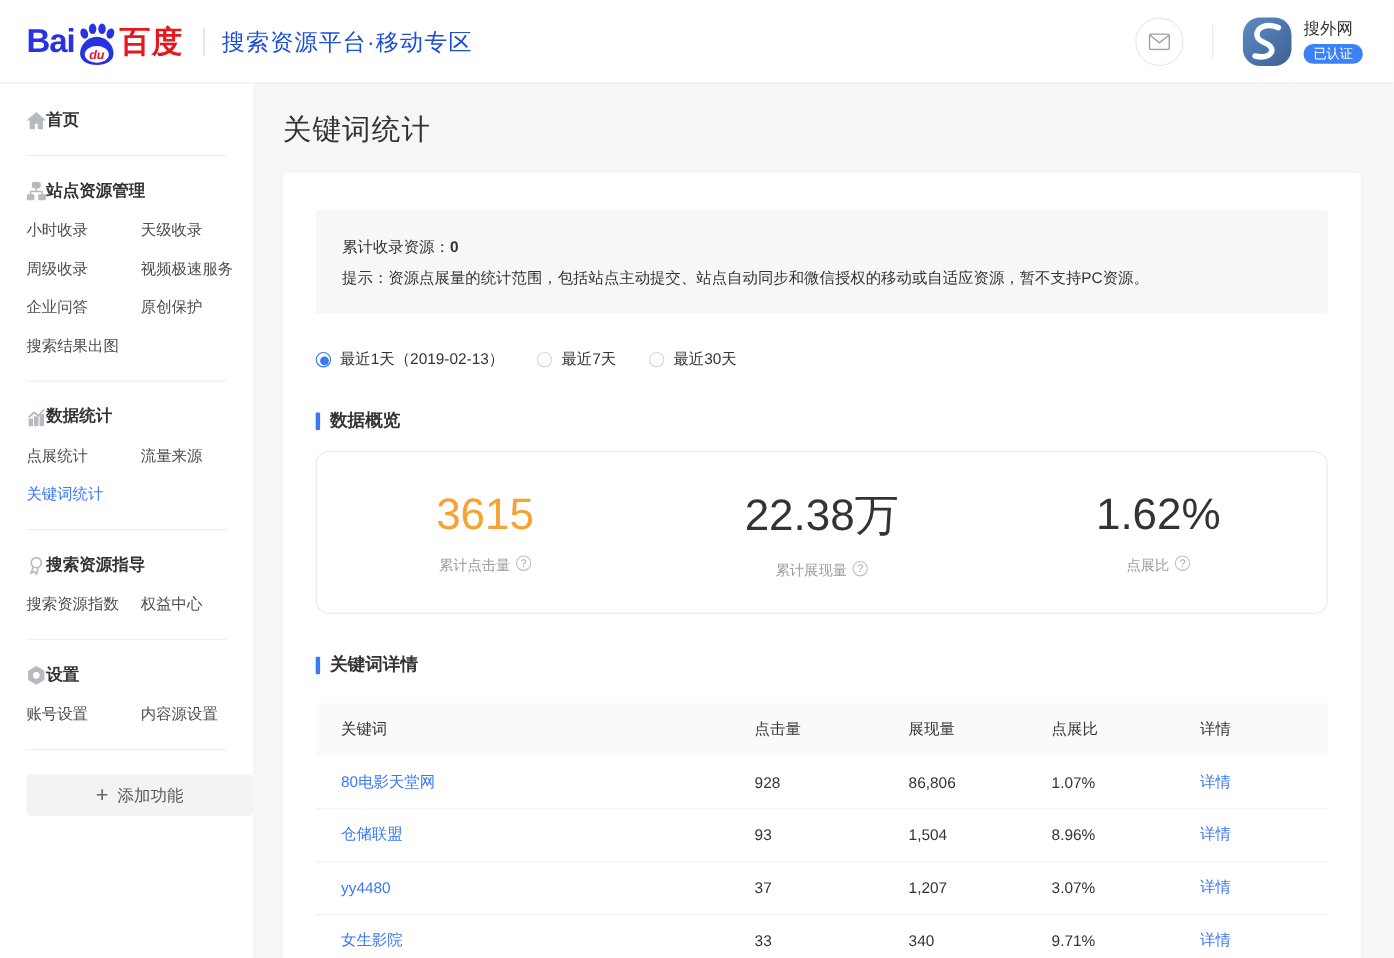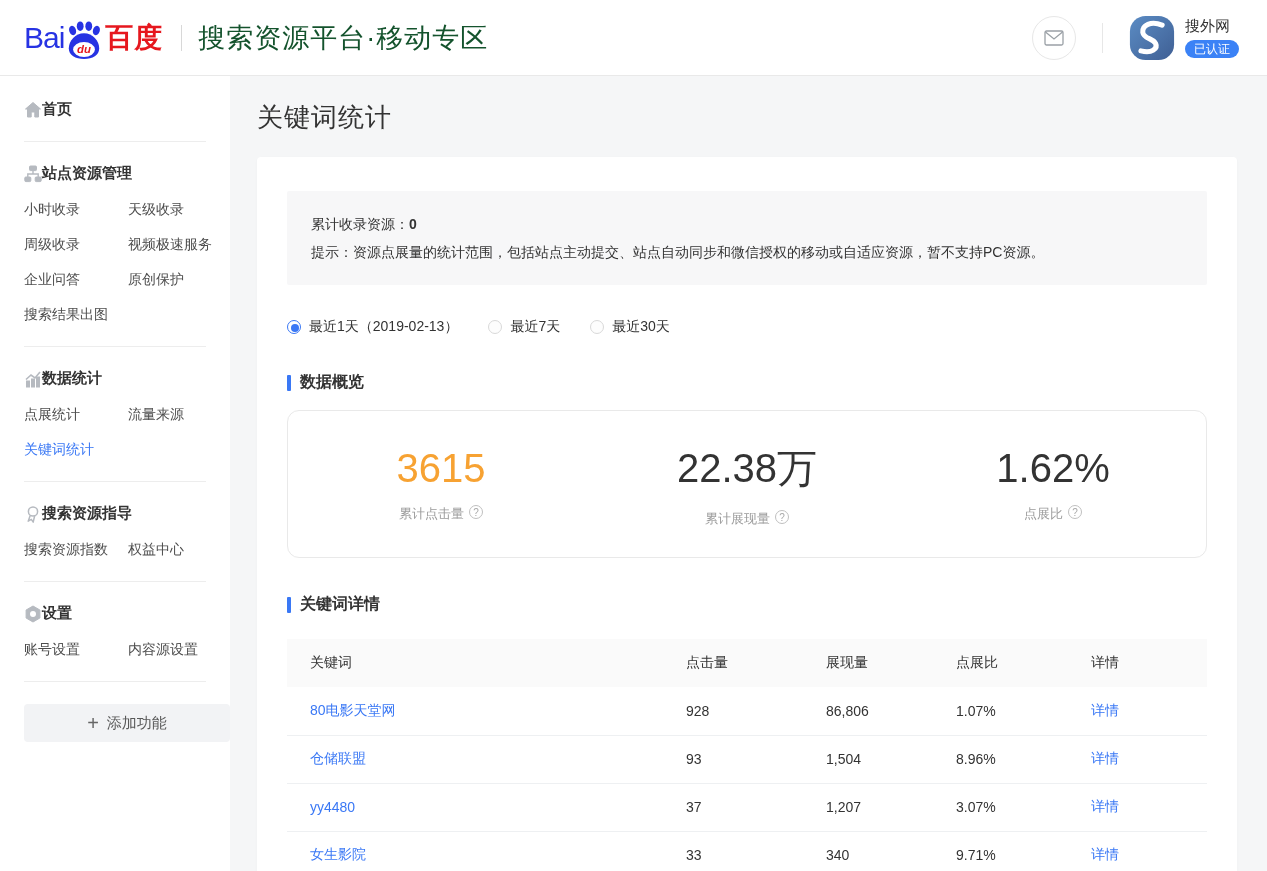--- a/index.html
+++ b/index.html
@@ -7,25 +7,25 @@
   body {
     font-family:"Liberation Sans","DejaVu Sans",sans-serif;
     background:#f5f6f7; color:#333; overflow:hidden; position:relative;
   }
   
   .header {
     height:76px; background:#fff; border-bottom:1px solid #e9e9e9;
     display:flex; align-items:center; padding:0 28px 0 24px;
   }
   .logo { display:flex; align-items:center; cursor:pointer; }
-  .logo-bai { font-size:30px; font-weight:normal; color:#2733e3; letter-spacing:-1px; }
+  .logo-bai { font-size:30px; font-weight:bold; color:#2733e3; letter-spacing:-1px; }
   .logo-paw { width:38px; height:38px; margin:0 2px -4px 1px; }
   .logo-cn { font-size:28px; font-weight:bold; color:#e6171e; letter-spacing:1px; }
   .logo-sep { width:1px; height:26px; background:#d8d8d8; margin:0 16px 0 18px; }
-  .site-title { font-size:27px; color:#14532d; letter-spacing:1px; }
+  .site-title { font-size:21px; color:#1d4ed8; letter-spacing:1px; }
   .header-right { margin-left:auto; display:flex; align-items:center; }
   .mail-btn {
     width:44px; height:44px; border:1px solid #e7e7e7; border-radius:50%;
     display:flex; align-items:center; justify-content:center; cursor:pointer; background:#fff;
   }
   .header-vsep { width:1px; height:30px; background:#e7e7e7; margin:0 26px; }
   .avatar {
     width:46px; height:46px; border-radius:15px; overflow:hidden; cursor:pointer;
     display:block;
   }

